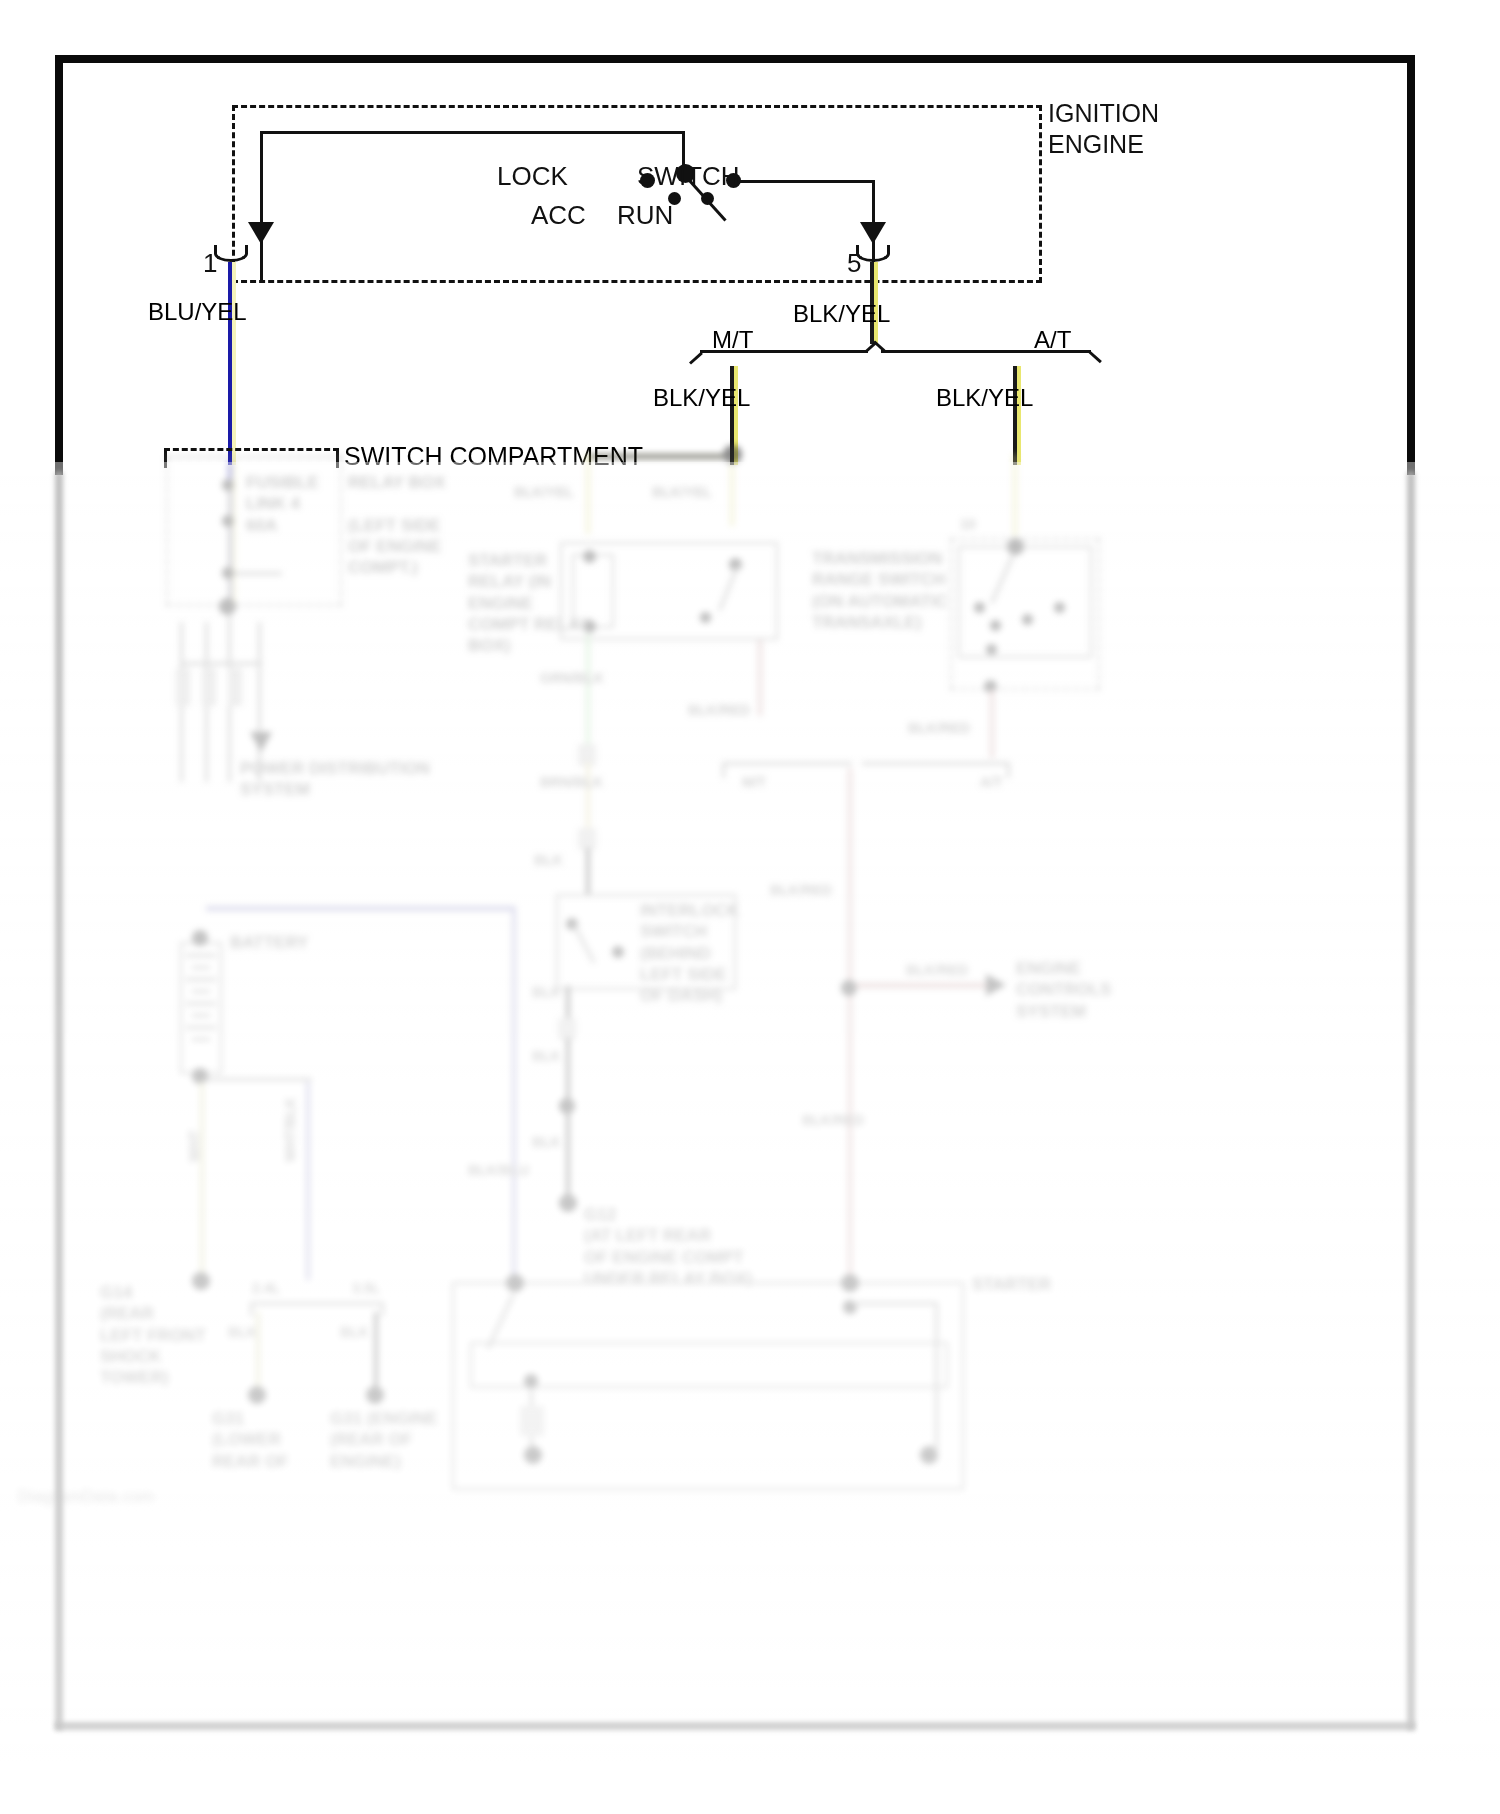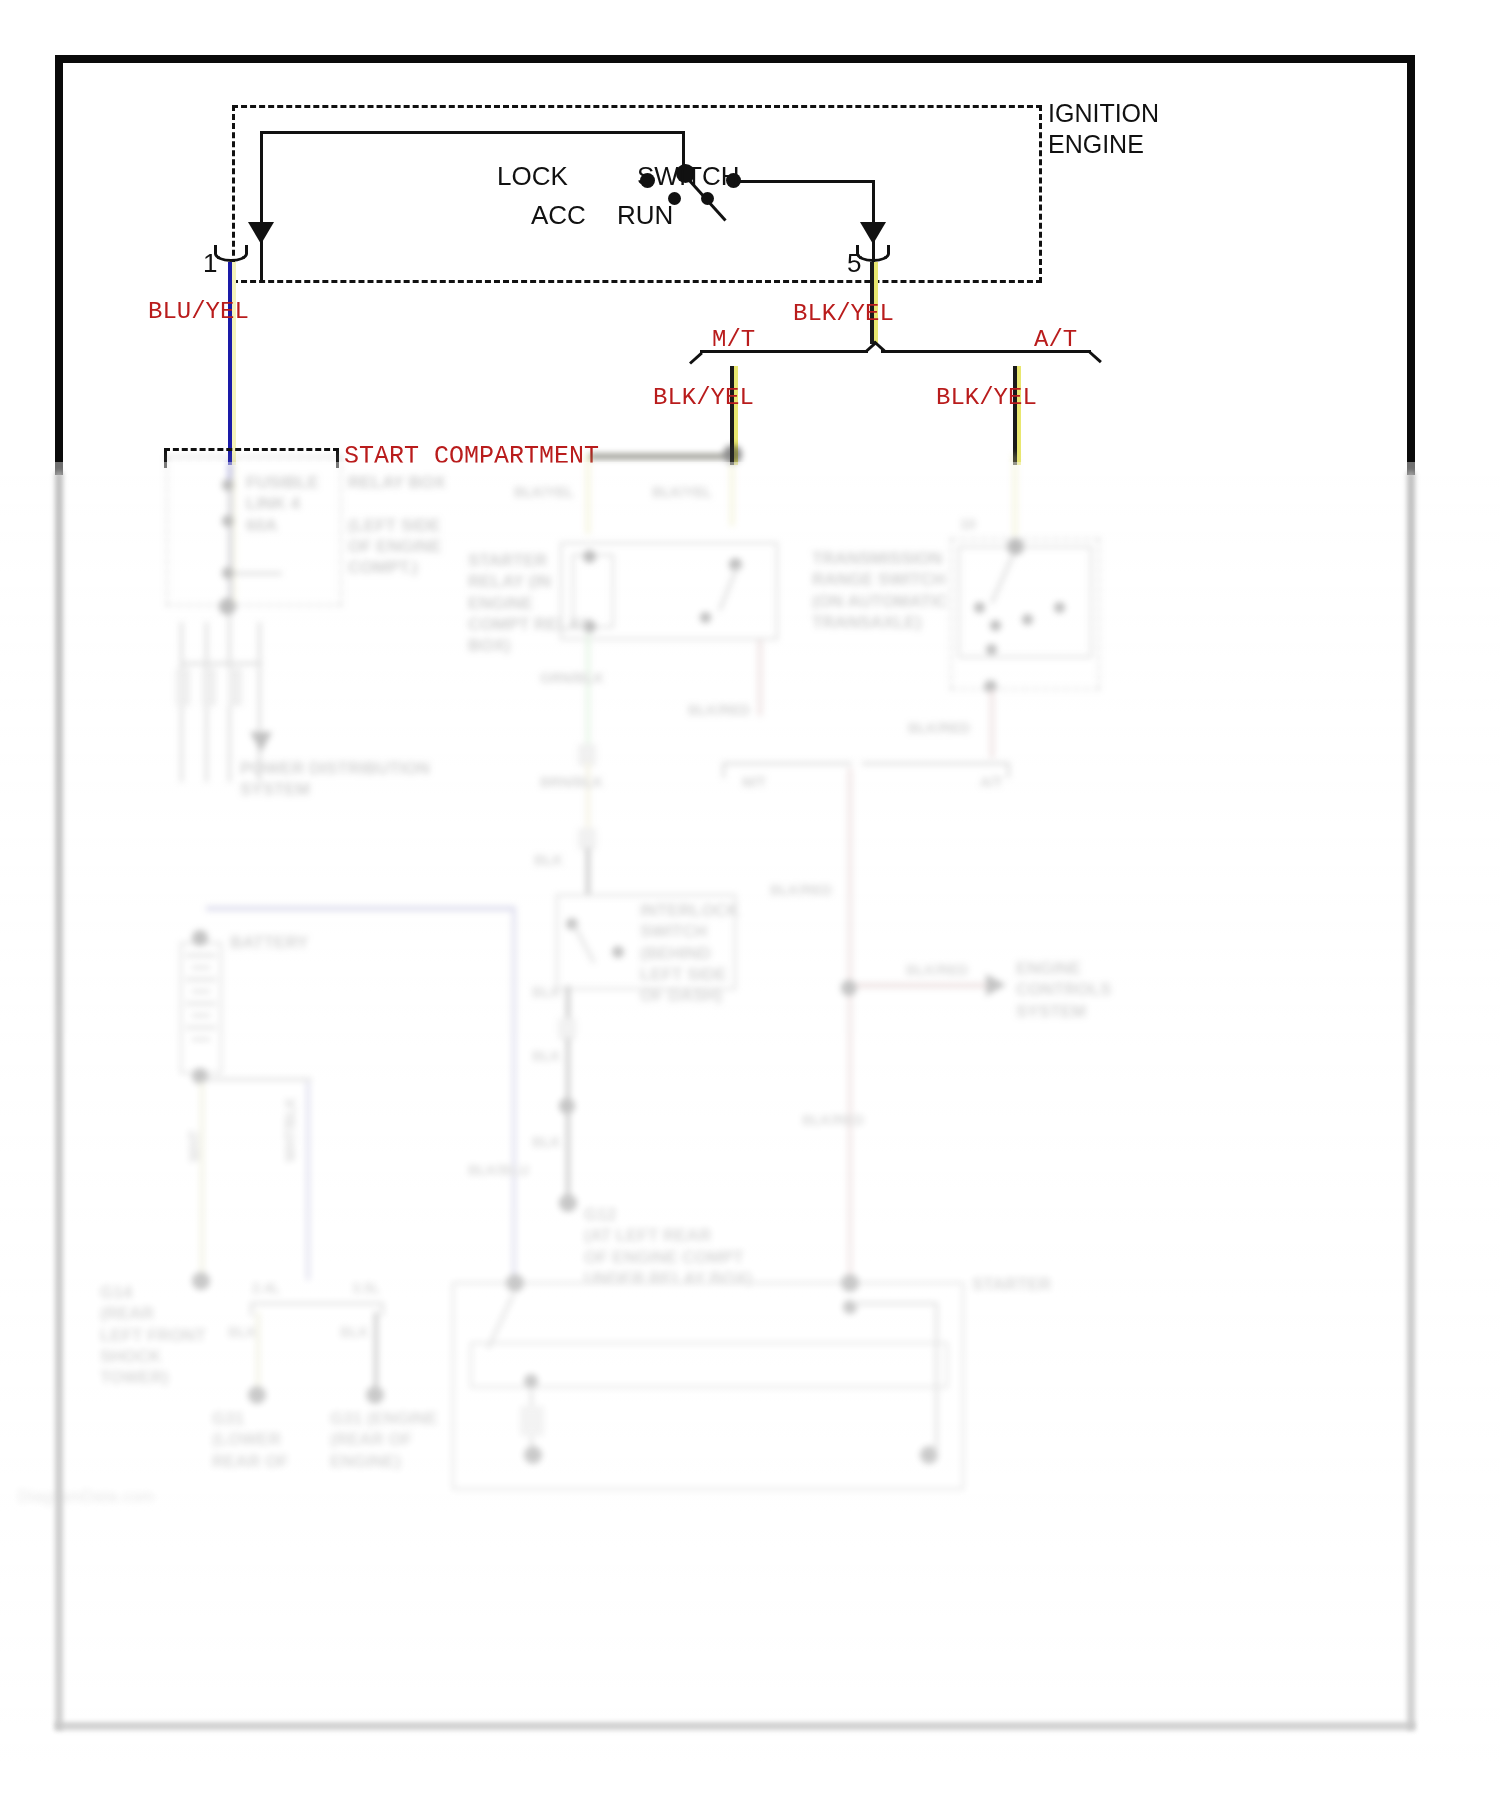--- a/index.html
+++ b/index.html
@@ -27,21 +27,21 @@
 
   
   .dot{position:absolute;width:15px;height:15px;border-radius:50%;background:#111;}
   .dot-sm{position:absolute;width:13px;height:13px;border-radius:50%;background:#111;}
   .dot-lg{position:absolute;width:19px;height:19px;border-radius:50%;background:#111;}
 
   
   .blade{position:absolute;height:3px;background:#111;transform-origin:left center;}
 
   .pos-label{position:absolute;font-size:26px;color:#111;white-space:nowrap;}
-  .wire-label{position:absolute;font-size:24px;color:#b91c1c;white-space:nowrap;font-family:Liberation Mono, monospace;}
+  .wire-label{position:absolute;font-size:24px;color:#000000;white-space:nowrap;}
   .pin-num{position:absolute;font-size:26px;color:#111;}
 
   
   .w{position:absolute;}
   .w-core{position:absolute;width:4px;top:0;bottom:0;}
   .w-strp{position:absolute;width:4px;top:0;bottom:0;}
 
   
   .arrow-dn{position:absolute;width:0;height:0;border-left:13px solid transparent;
             border-right:13px solid transparent;border-top:22px solid #111;}
@@ -141,21 +141,21 @@
 
   <div class="w" style="left:1013px;top:366px;width:9px;height:99px;">
     <div class="w-core" style="left:0;background:#1a1a1a;"></div>
     <div class="w-strp" style="left:4px;background:#e9e770;"></div>
   </div>
   <div class="wire-label" style="left:936px;top:384px;">BLK/YEL</div>
 
   <div style="position:absolute;left:164px;top:448px;width:175px;height:0;border-top:3px dashed #111;"></div>
   <div class="vline" style="left:164px;top:448px;height:20px;"></div>
   <div class="vline" style="left:336px;top:448px;height:20px;"></div>
-  <div class="wire-label" style="left:344px;top:442px;font-size:25px;">START COMPARTMENT</div>
+  <div class="wire-label" style="left:344px;top:442px;font-size:25px;">SWITCH COMPARTMENT</div>
 
   <div id="blurred">
 
     <div class="wvs" style="left:228px;top:0;height:148px;background:#1a1aa8;"></div>
     <div class="wvs" style="left:232px;top:0;height:148px;background:#f4f2bb;"></div>
 
     <div class="wz" style="left:586px;top:-8px;width:148px;background:#2a2a18;"></div>
     <div class="wvs" style="left:586px;top:-8px;height:80px;background:#dedc8e;"></div>
     <div class="wvs" style="left:730px;top:-8px;height:72px;background:#dedc8e;"></div>
     <div class="wvs" style="left:1013px;top:-8px;height:82px;background:#dedc8e;"></div>

